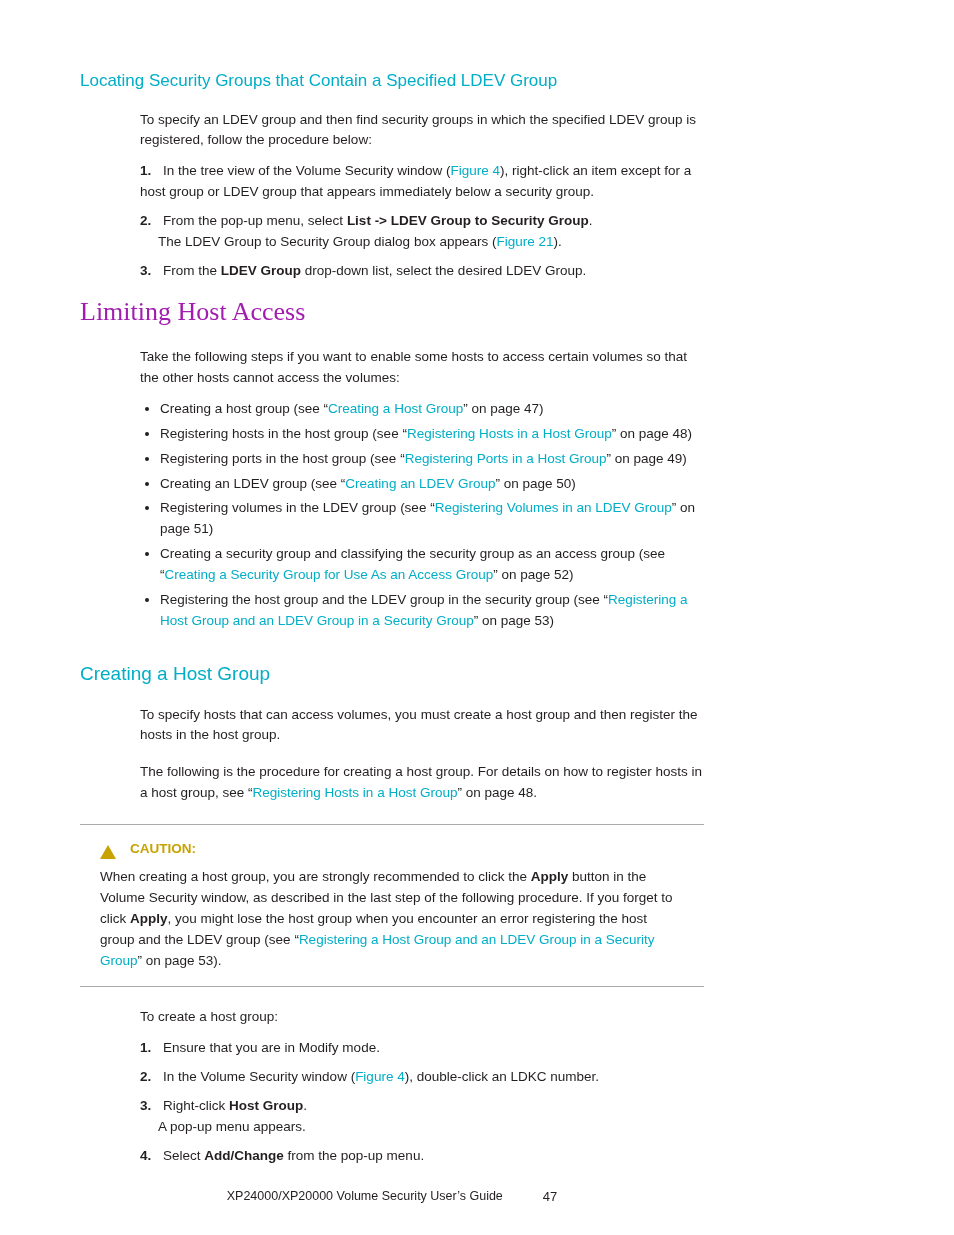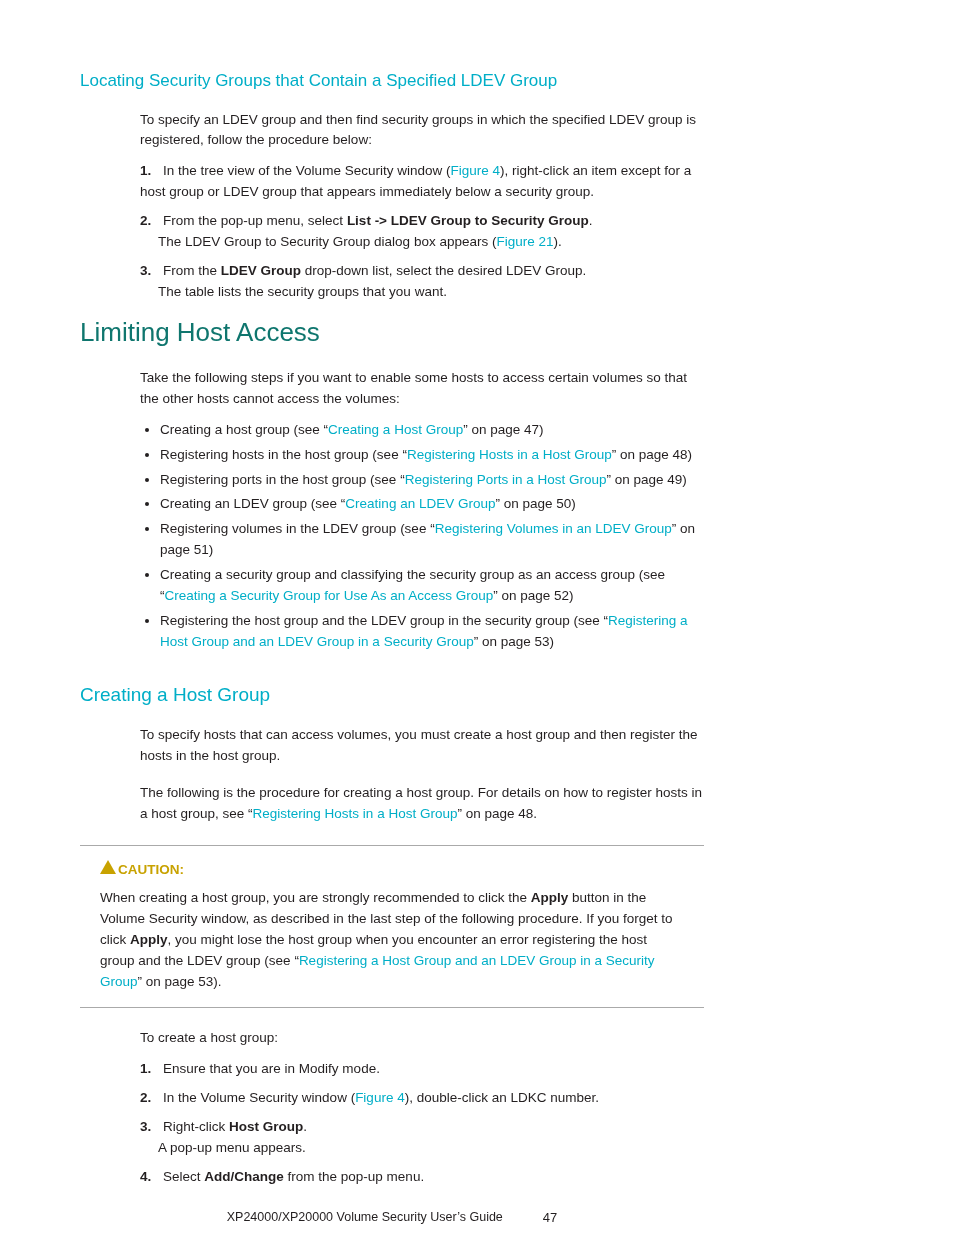--- a/index.html
+++ b/index.html
@@ -26,24 +26,25 @@
 
     .section-heading {
       color: #00aec7;
       font-size: 17px;
       font-weight: normal;
       margin-bottom: 12px;
       margin-top: 28px;
     }
 
     .main-heading {
-      color: #0f766e;
+      color: #a21caf;
       font-size: 26px;
       font-weight: normal;
       margin-bottom: 14px;
+      font-family: Liberation Serif, serif;
     }
 
     .subsection-heading {
       color: #00aec7;
       font-size: 19px;
       font-weight: normal;
       margin-top: 28px;
       margin-bottom: 12px;
     }
 
@@ -97,22 +98,22 @@
       border-bottom: 1px solid #aaa;
       padding: 14px 20px 14px 20px;
       margin: 20px 0 20px 0;
     }
 
     .caution-title {
       color: #c8a200;
       font-weight: bold;
       margin-bottom: 8px;
       display: flex;
-      align-items: flex-start;
-      gap: 2px;
+      align-items: flex-end;
+      gap: 14px;
     }
 
     .caution-triangle {
       display: inline-block;
       width: 0;
       height: 0;
       border-left: 8px solid transparent;
       border-right: 8px solid transparent;
       border-bottom: 14px solid #c8a200;
     }
@@ -161,21 +162,20 @@
       <span>In the tree view of the Volume Security window (<a class="link">Figure 4</a>), right-click an item except for a host group or LDEV group that appears immediately below a security group.</span>
     </li>
     <li>
       <span class="num-label">2.</span>
       <span>From the pop-up menu, select <span class="bold">List -&gt; LDEV Group to Security Group</span>.</span>
       <div class="sub-text">The LDEV Group to Security Group dialog box appears (<a class="link">Figure 21</a>).</div>
     </li>
     <li>
       <span class="num-label">3.</span>
       <span>From the <span class="bold">LDEV Group</span> drop-down list, select the desired LDEV Group.</span>
-      <div class="sub-text">The table lists the security groups that you want.</div>
     </li>
   </ol>
 
   <h1 class="main-heading">Limiting Host Access</h1>
 
   <p class="indented-body">Take the following steps if you want to enable some hosts to access certain volumes so that the other hosts cannot access the volumes:</p>
 
   <ul class="bullet-list">
     <li>Creating a host group (see “<a class="link">Creating a Host Group</a>” on page 47)</li>
     <li>Registering hosts in the host group (see “<a class="link">Registering Hosts in a Host Group</a>” on page 48)</li>

